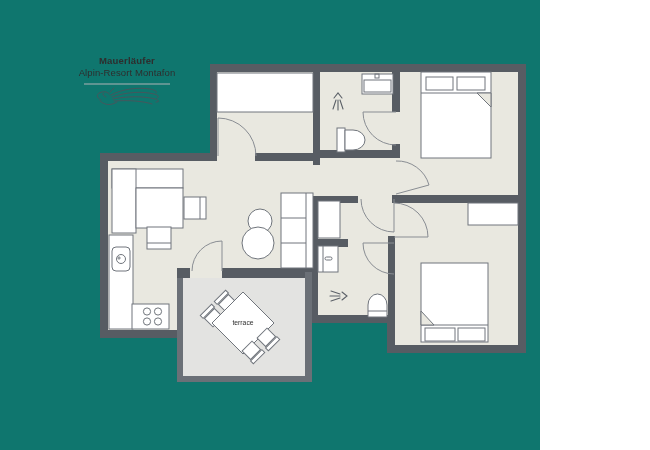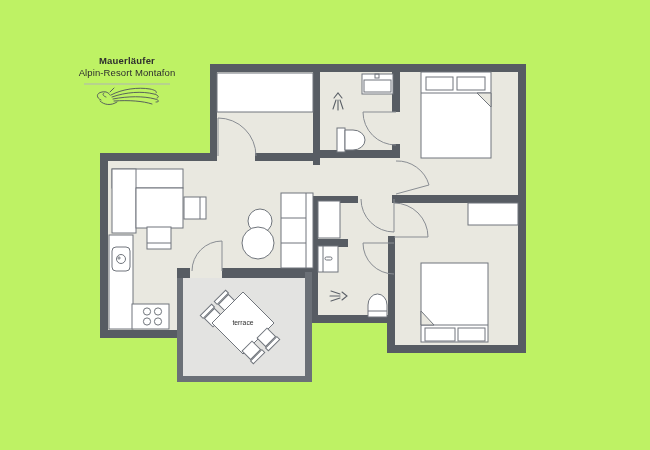--- a/index.html
+++ b/index.html
@@ -1,16 +1,16 @@
 <!DOCTYPE html>
 <html style="--wall: #575c63; --terrace_wall: #6b7077; --floor: #e9e8e0; --terrace_floor: #e3e3e1; --furniture_fill: #ffffff; --furniture_stroke: #70757c; --door_stroke: #898d93; --icon_stroke: #5c6168; --logo_art: #4d525a; --divider: #b0b3b6; --text: #2e2e2e; --background: #ffffff;"><head>
 <meta charset="utf-8">
 <style>
   html,body{margin:0;padding:0;background:#fff;}
-  #stage{position:relative;width:650px;height:450px;background:#bef264;overflow:hidden;
+  #stage{position:relative;width:540px;height:450px;background:#0f766e;overflow:hidden;
          font-family:"Liberation Sans", sans-serif;}
   svg{display:block;}
   .wall{fill:var(--wall);}
   .twall{fill:var(--terrace_wall);}
   .floor{fill:var(--floor);}
   .tfloor{fill:var(--terrace_floor);}
   .furn{fill:var(--furniture_fill);stroke:var(--furniture_stroke);stroke-width:1;}
   .fline{stroke:var(--furniture_stroke);stroke-width:1;fill:none;}
   .fold{fill:var(--floor);stroke:var(--furniture_stroke);stroke-width:1;}
   .door{stroke:var(--door_stroke);stroke-width:1;fill:none;}

